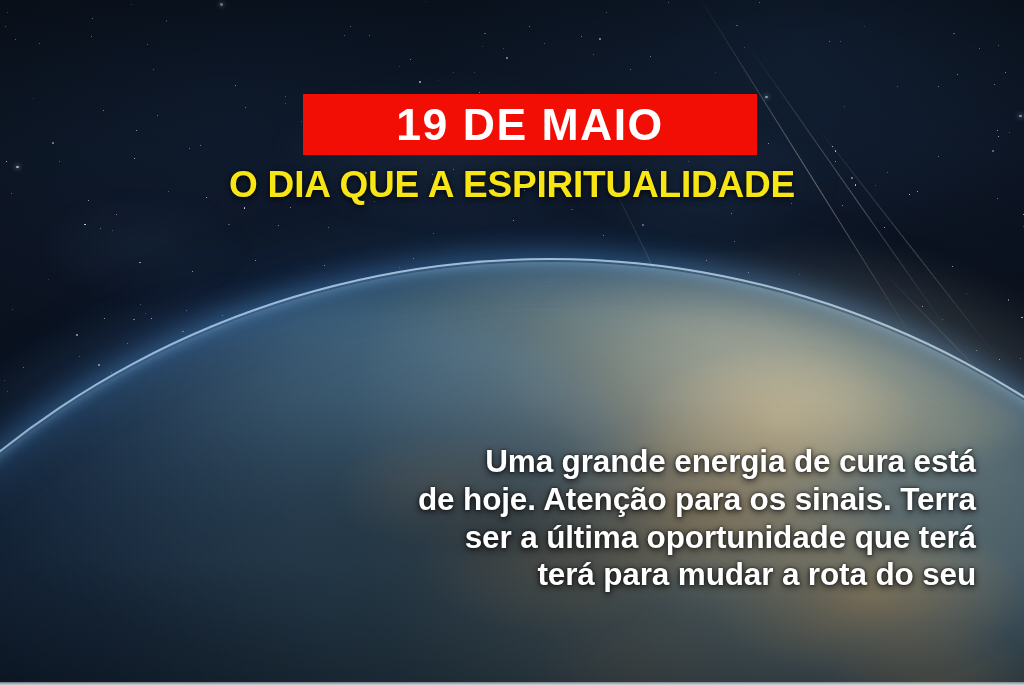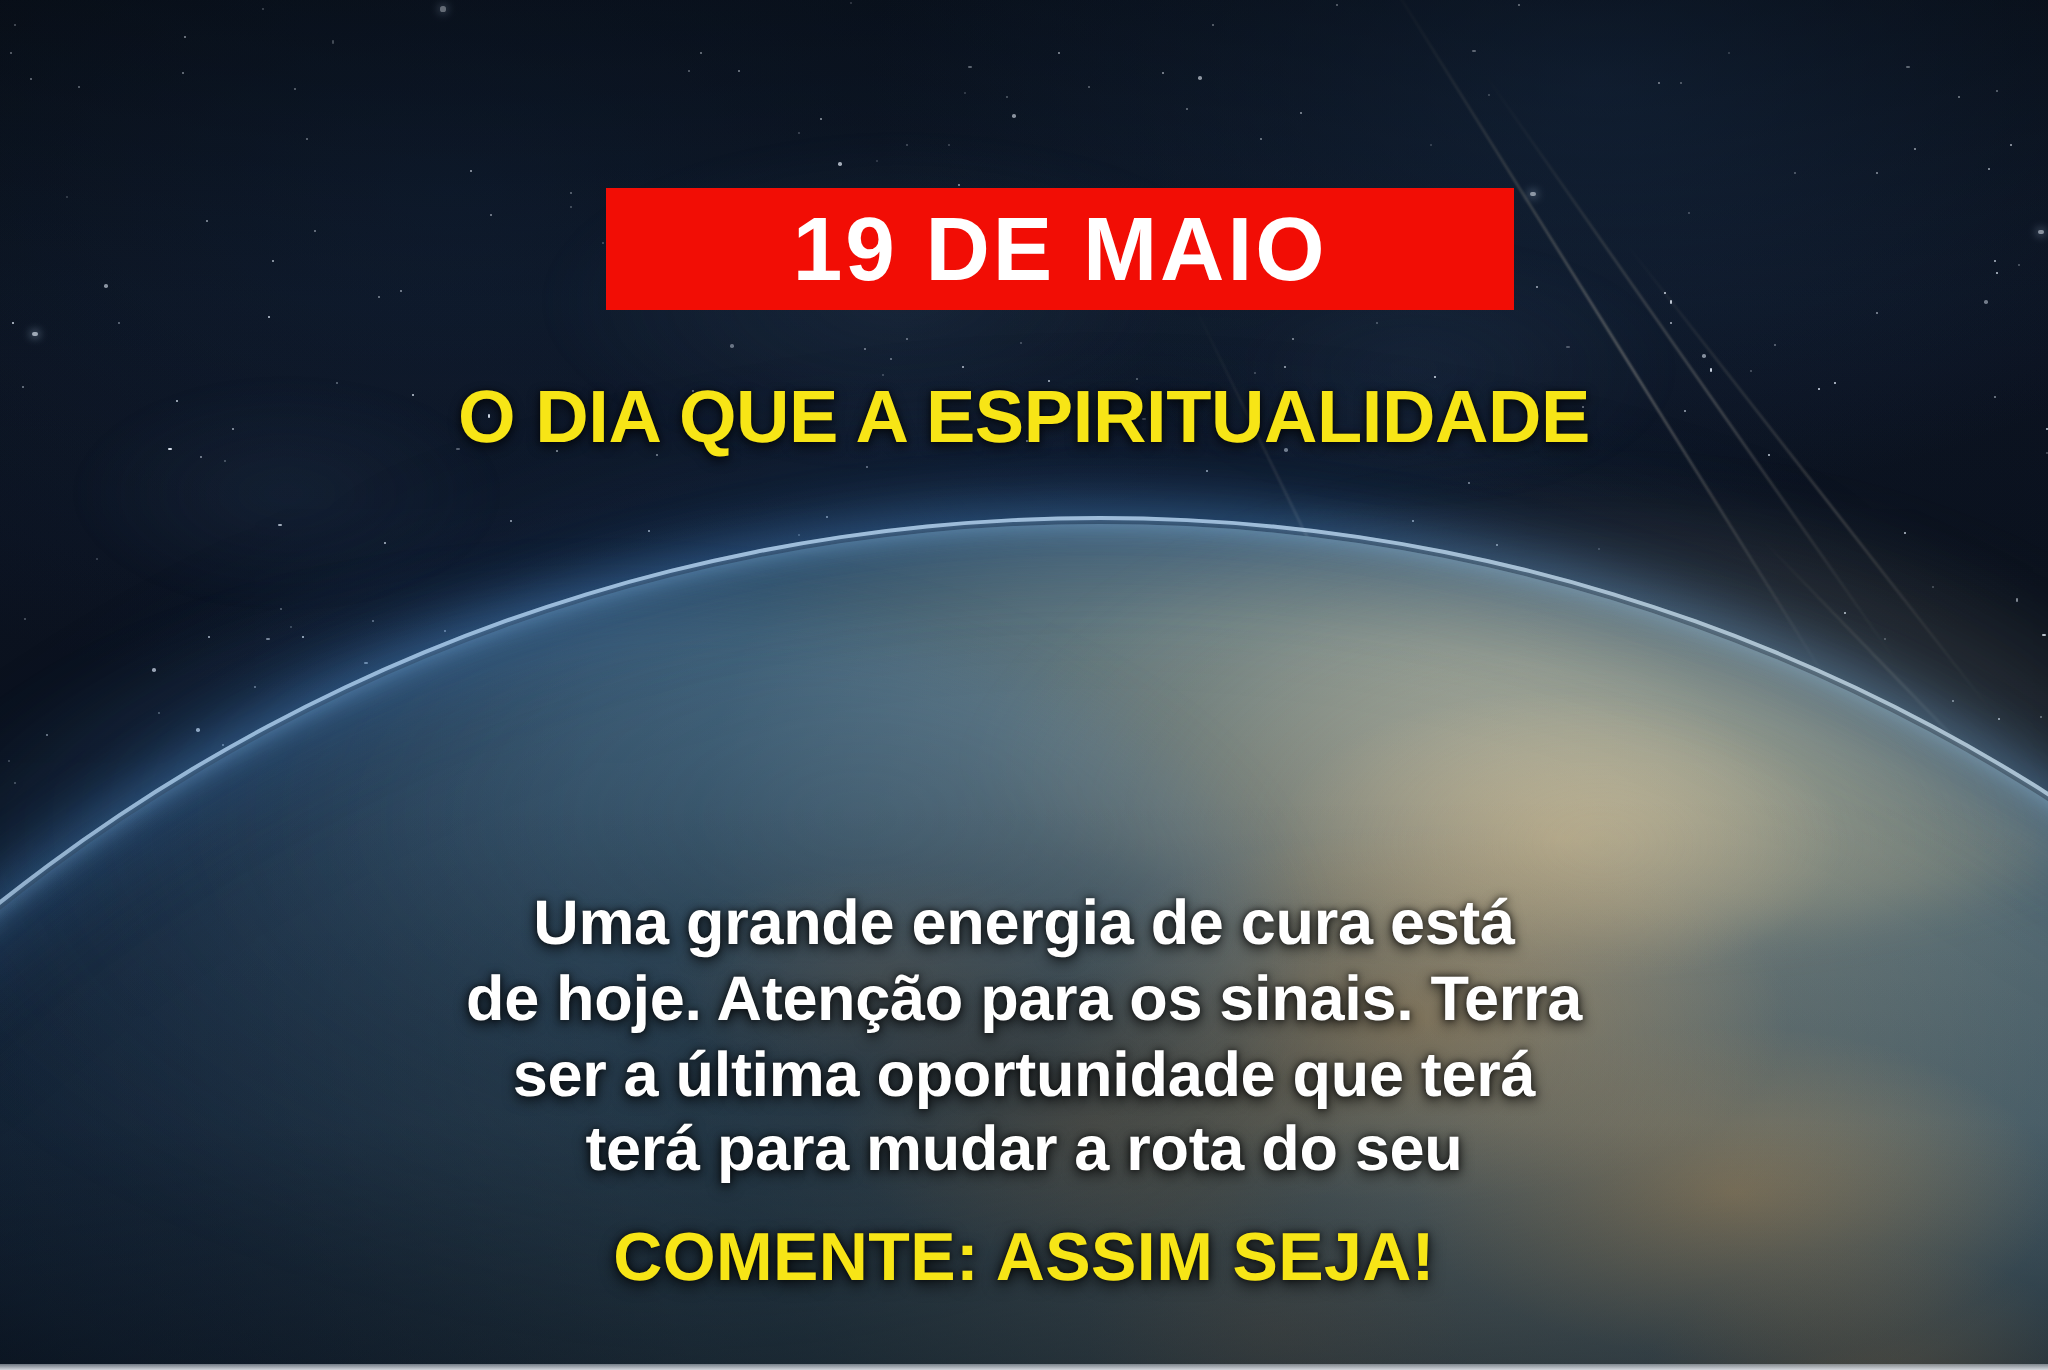--- a/index.html
+++ b/index.html
@@ -201,37 +201,37 @@
     top: 164px;
     text-align: center;
     font-family: "Liberation Sans", sans-serif;
     font-weight: bold;
     font-size: 37px;
     line-height: 1.16;
     letter-spacing: -0.2px;
     color: #F7E516;
     text-shadow: 0 2px 6px rgba(0,0,0,0.70), 0 0 2px rgba(0,0,0,0.55);
   }
-  .headline-line { display: block; white-space: nowrap; margin-top: 24px; }
+  .headline-line { display: block; white-space: nowrap; }
 
   .body-copy {
     position: absolute;
     left: 48px;
     right: 48px;
     top: 443px;
     text-align: center;
     font-family: "Liberation Sans", sans-serif;
     font-weight: bold;
     font-size: 31.5px;
     line-height: 1.20;
     letter-spacing: -0.15px;
     color: #ffffff;
     text-shadow: 0 2px 7px rgba(0,0,0,0.80), 0 0 3px rgba(0,0,0,0.65);
   }
-  .body-line { display: block; white-space: nowrap; }
+  .body-line { display: block; white-space: nowrap; text-align: right; }
 
   .cta {
     position: absolute;
     left: 0; right: 0;
     top: 612px;
     text-align: center;
     font-family: "Liberation Sans", sans-serif;
     font-weight: bold;
     font-size: 34px;
     line-height: 1;
@@ -471,17 +471,16 @@
       <span class="headline-line">O DIA QUE A ESPIRITUALIDADE</span>
     </div>
 
     <div class="body-copy">
       <span class="body-line">Uma grande energia de cura está</span>
       <span class="body-line">de hoje. Atenção para os sinais. Terra</span>
       <span class="body-line">ser a última oportunidade que terá</span>
       <span class="body-line">terá para mudar a rota do seu</span>
     </div>
 
-    <div class="cta">COMENTE: ASSIM SEJA!</div>
   </div>
 
   <div class="bottom-strip"></div>
 </div>
 
 </body></html>

